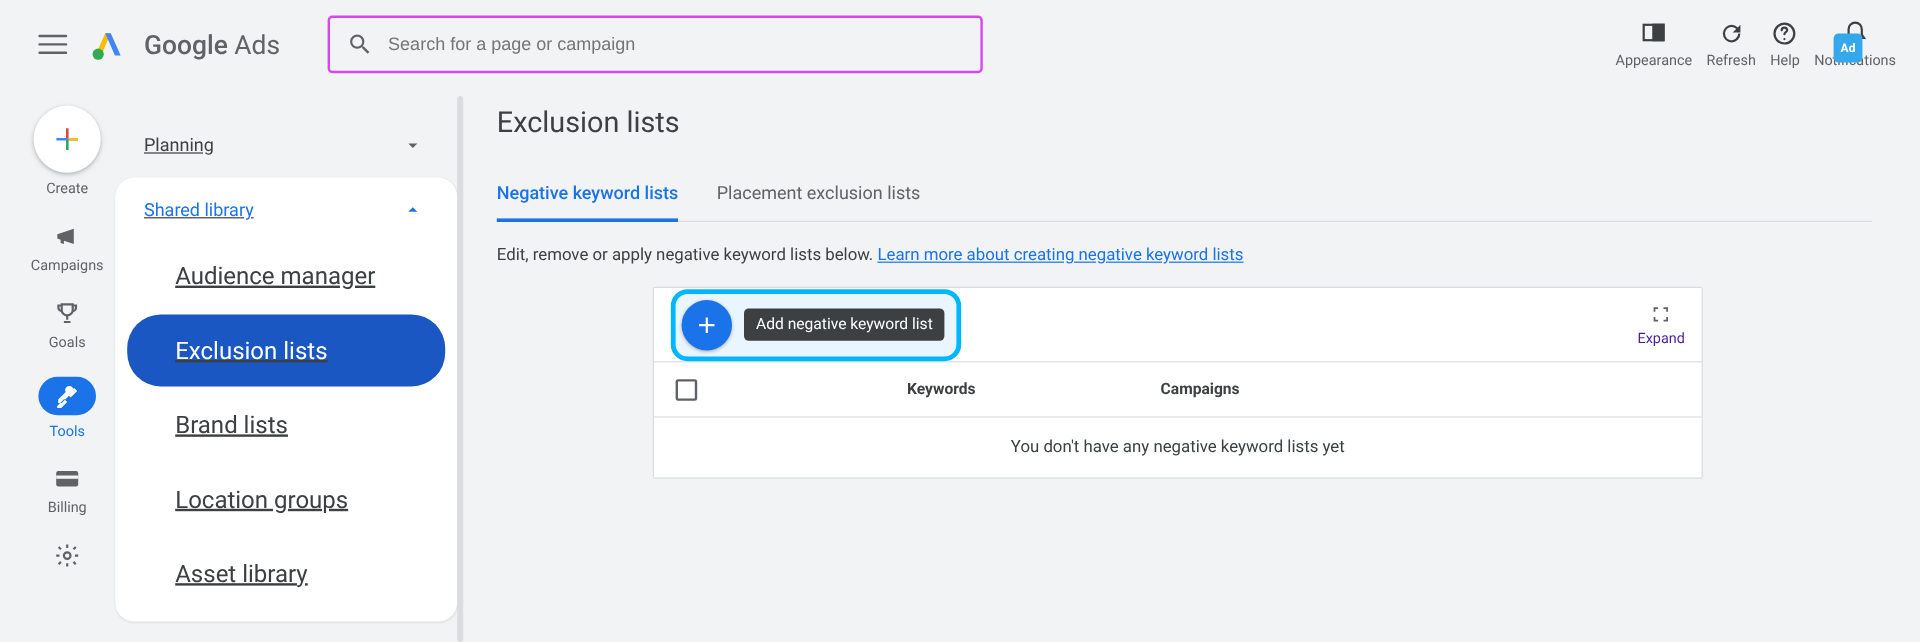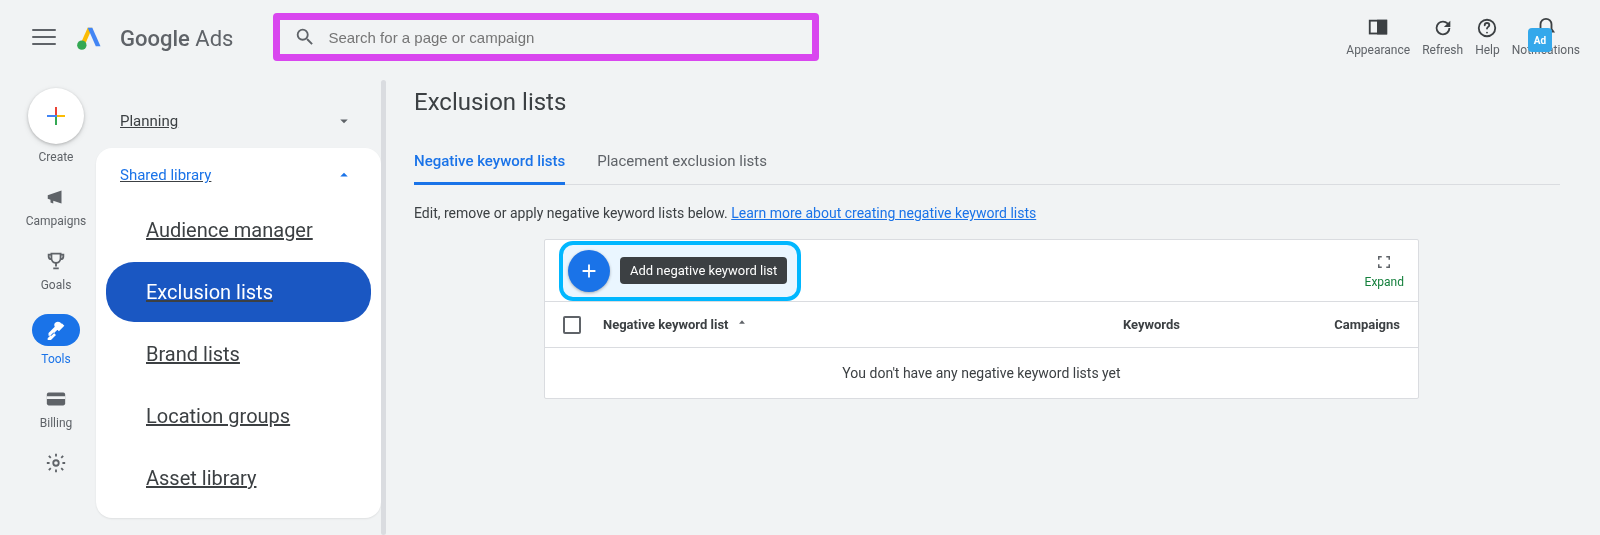--- a/index.html
+++ b/index.html
@@ -38,21 +38,21 @@
     .google-a {
       width: 28px; height: 28px; position:relative;
     }
     .logo-text {
       font-size: 22px; color:#5f6368;
     }
     .logo-text b{ font-weight:500; }
     .search-wrap {
       margin-left: 20px;
       width: 546px; height: 48px;
-      border: 7px solid #d946ef;
+      border: 2px solid #d946ef;
       background: #f1f3f4;
       border-radius: 4px;
       display: flex; align-items: center;
       padding: 0 14px;
       gap: 12px;
     }
     .search-wrap svg { flex: none; }
     .search-input {
       flex:1; border:none; background:transparent; outline:none;
       font-size:15px; color:#3c4043;
@@ -153,21 +153,21 @@
       width:42px; height:42px; border-radius:50%; background:#1a73e8;
       display:flex; align-items:center; justify-content:center; color:#fff;
       box-shadow:0 1px 3px rgba(0,0,0,.3);
     }
     .tooltip-chip{
       background:#3c4043; color:#fff; font-size:13px;
       padding:6px 10px; border-radius:4px;
     }
     .expand-btn{
       margin-left:auto; display:flex; flex-direction:column; align-items:center;
-      gap:4px; color:#15803d; font-size:12px; cursor:pointer;
+      gap:4px; color:#4c1d95; font-size:12px; cursor:pointer;
     }
     .header-row{
       display:flex; align-items:center; height:46px;
       border-bottom:1px solid #dadce0; font-size:13px; font-weight:700;
       color:#3c4043; padding:0 18px;
     }
     .header-row .chk{ width:40px;}
     .header-row .col1{ flex:1; display:flex; align-items:center; gap:6px;}
     .header-row .col2{ width:210px; text-align:right;}
     .header-row .col3{ width:220px; text-align:right;}
@@ -341,24 +341,18 @@
         <svg width="18" height="18" viewBox="0 0 24 24" fill="#5f6368">
             <path d="M4 4h5v2H6v3H4V4zm11 0h5v5h-2V6h-3V4zM4 15h2v3h3v2H4v-5zm14 0h2v5h-5v-2h3v-3z"></path>
           </svg>
         <span>Expand</span>
       </div>
     </div>
     <div class="header-row">
       <div class="chk">
           <div class="checkbox"></div>
         </div>
-      <div class="col1">
-        <span>Negative keyword list</span>
-        <svg width="14" height="14" viewBox="0 0 24 24" fill="#5f6368">
-            <path d="M12 4l5 6H7z"></path>
-          </svg>
-      </div>
       <div class="col2">Keywords</div>
       <div class="col3">Campaigns</div>
     </div>
     <div class="empty-row">You don't have any negative keyword lists yet</div>
   </div>
 </div>
 
 </body></html>

